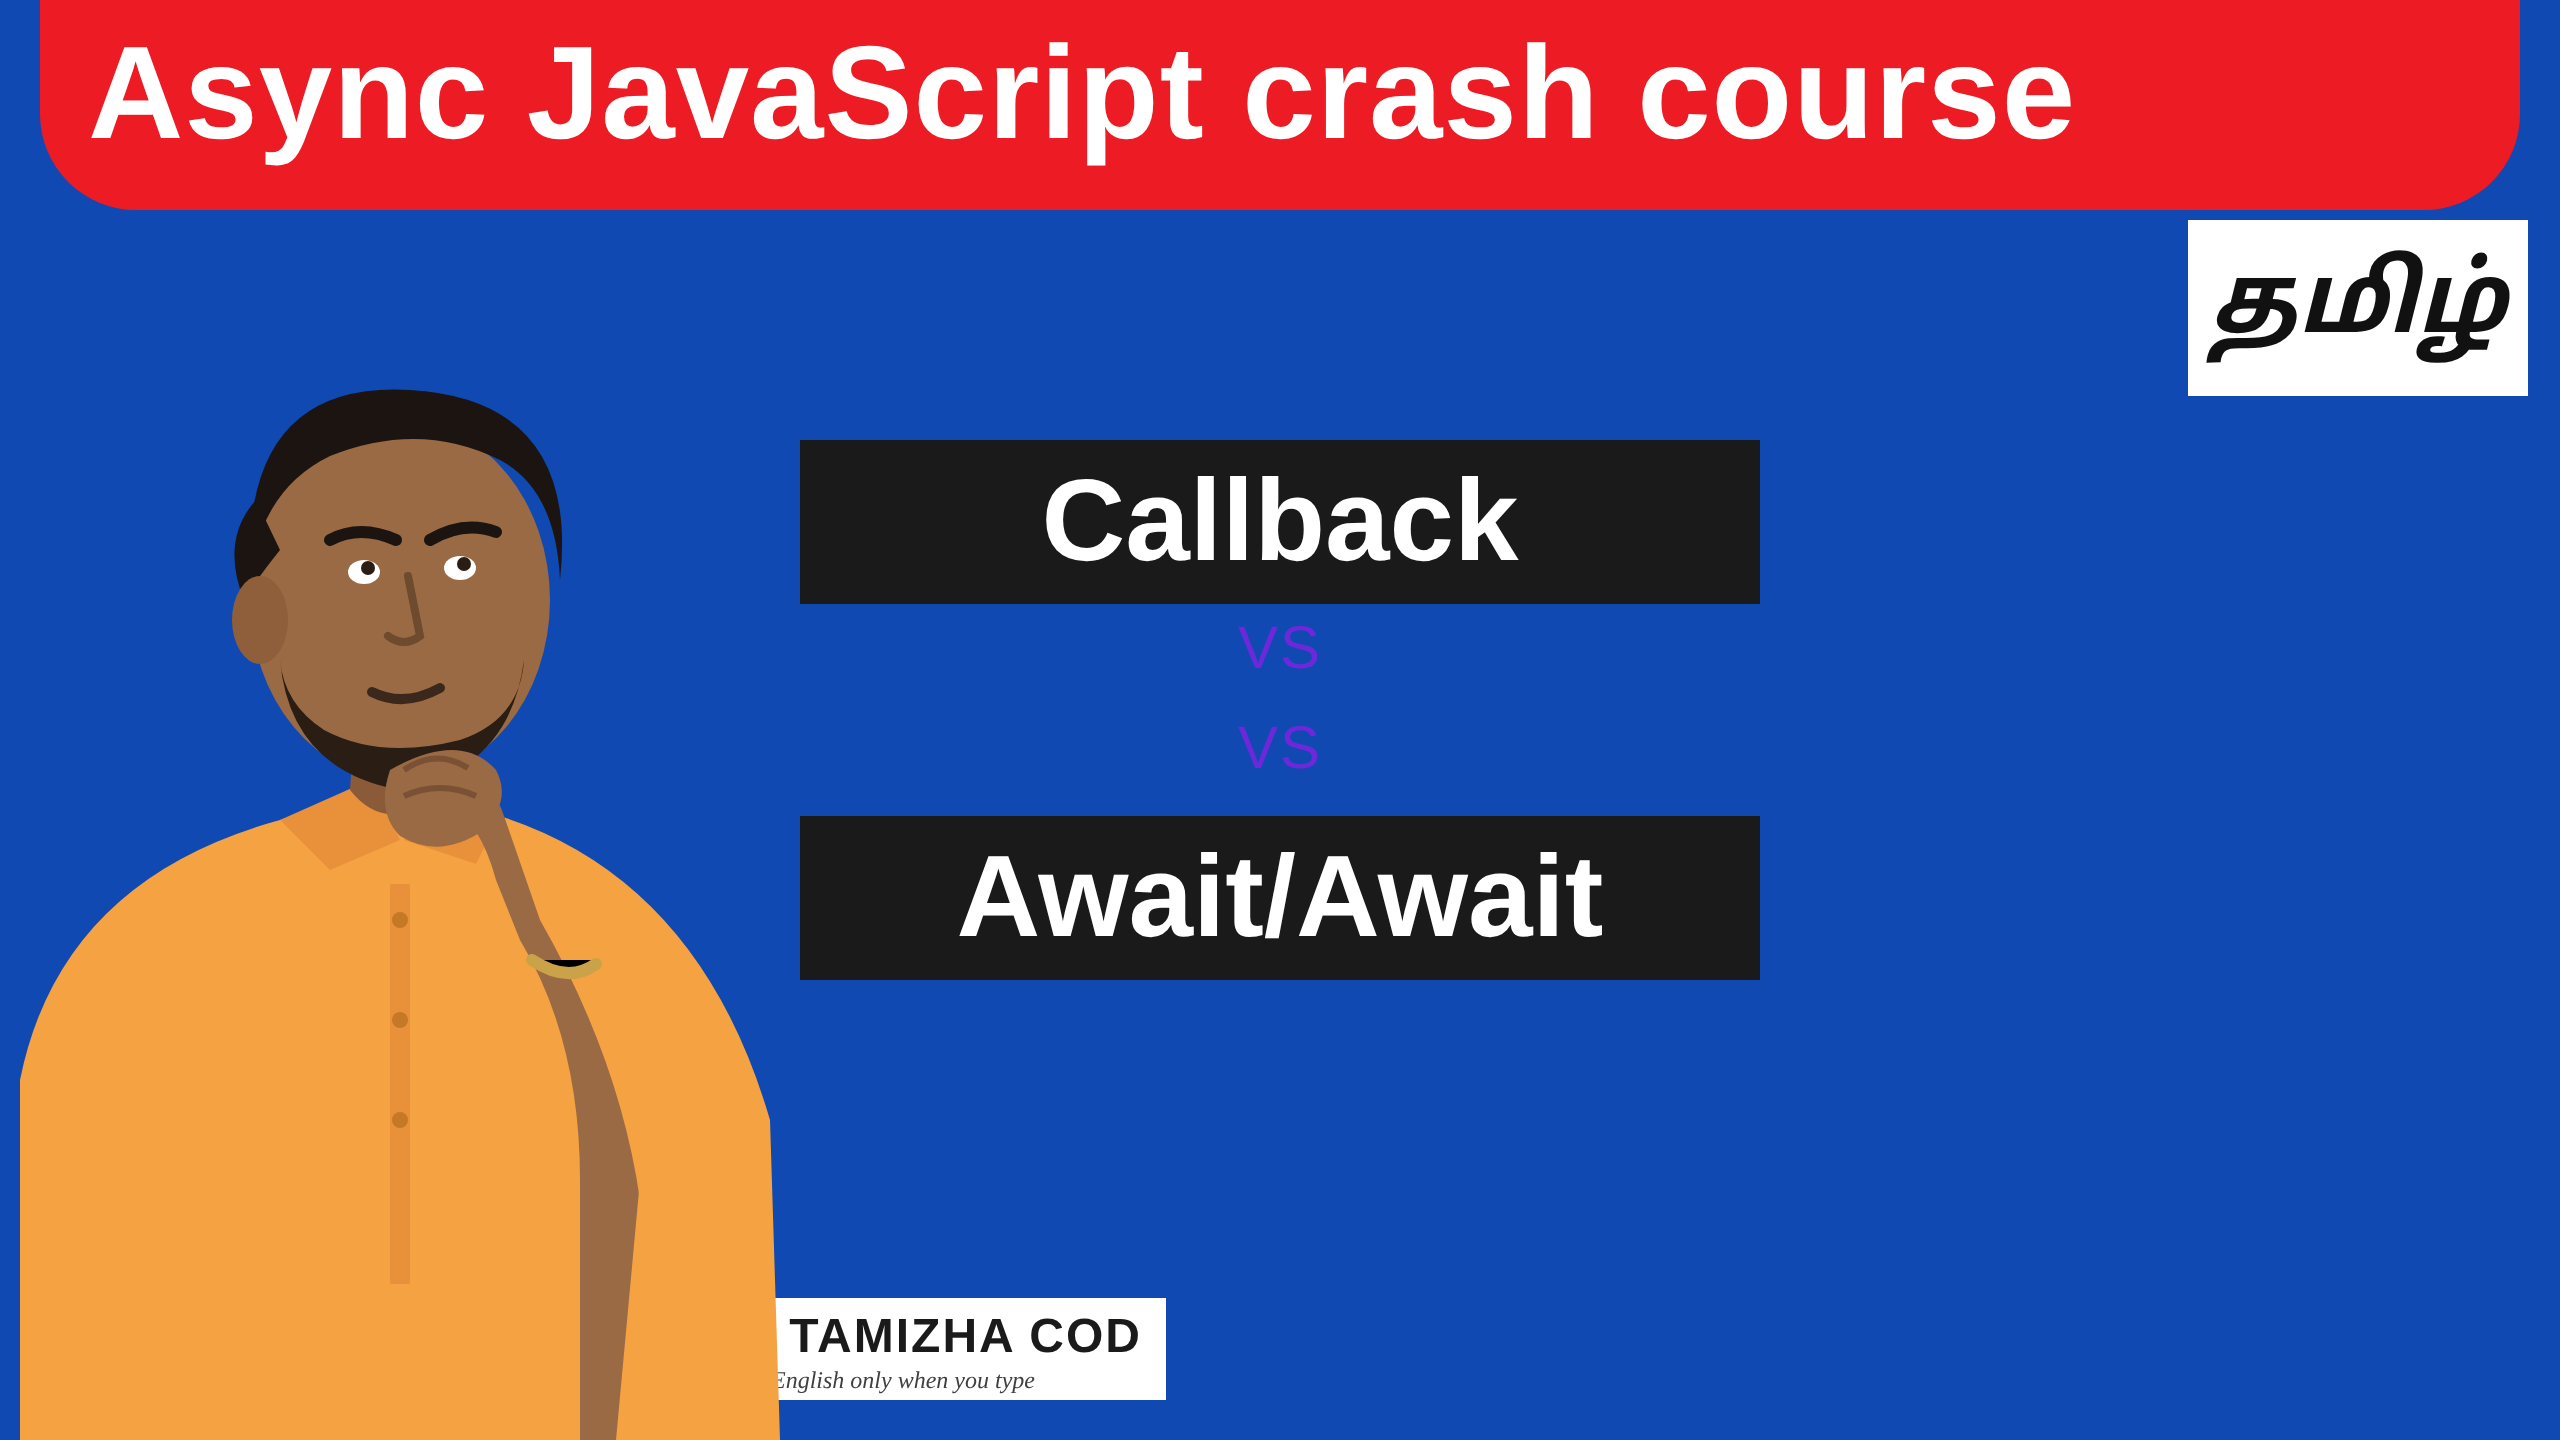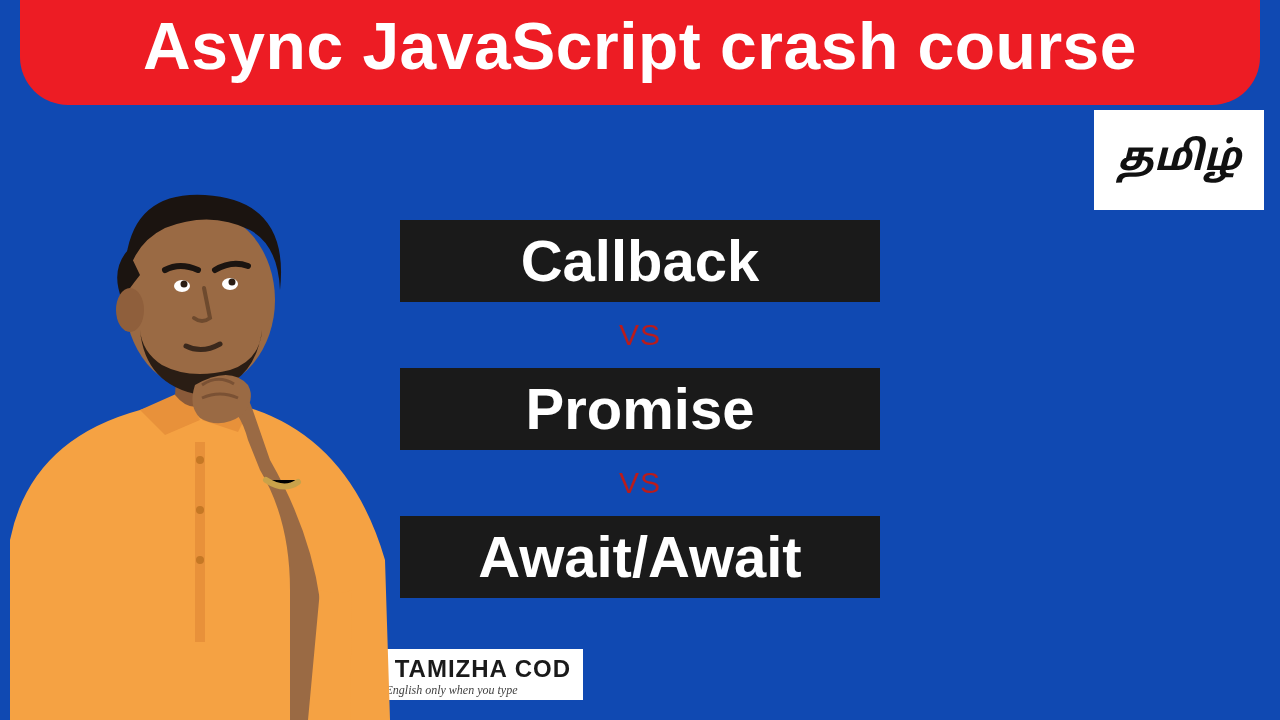--- a/index.html
+++ b/index.html
@@ -13,37 +13,36 @@
       background: #1049b2;
     }
     .red-banner {
       position: absolute;
       left: 20px; right: 20px; top: 0;
       background: #ed1c24;
       color: #fff;
       font-weight: 800;
       font-size: 66px;
       line-height: 1.1;
-      text-align: center;
       padding: 10px 24px 22px;
       border-bottom-left-radius: 48px;
       border-bottom-right-radius: 48px;
       letter-spacing: 0.5px;
     }
     .tamil-badge {
       position: absolute;
       right: 16px;
       top: 110px;
       width: 170px;
-      height: 100px;
+      height: 88px;
       background: #fff;
       display: flex;
       align-items: center;
       justify-content: center;
-      font-size: 40px;
+      font-size: 48px;
       font-weight: 700;
       color: #111;
       font-style: italic;
       font-family: "Latha","Noto Sans Tamil",serif;
     }
     .topics {
       position: absolute;
       left: 50%;
       transform: translateX(-50%);
       top: 220px;
@@ -58,24 +57,24 @@
       color: #fff;
       font-weight: 800;
       font-size: 58px;
       line-height: 1;
       padding: 12px 50px;
       text-align: center;
       white-space: nowrap;
       min-width: 480px;
     }
     .vs {
-      color: #b91c1c;
+      color: #6d28d9;
       font-size: 30px;
       font-weight: 400;
-      margin: 10px 0 10px;
+      margin: 0 0 10px;
       letter-spacing: 1px;
     }
     .footer-badge {
       position: absolute;
       left: 320px;
       bottom: 20px;
       background: #fff;
       padding: 6px 12px 2px;
       text-align: center;
     }
@@ -110,21 +109,20 @@
   <div>Async JavaScript crash course</div>
 </div>
 
 <div class="tamil-badge">
   <span>தமிழ்</span>
 </div>
 
 <div class="topics">
   <div class="topic-bar">Callback</div>
   <div class="vs">VS</div>
-  <div class="topic-bar">Promise</div>
   <div class="vs">VS</div>
   <div class="topic-bar">Await/Await</div>
 </div>
 
 <div class="footer-badge">
   <div class="line1">ODE TAMIZHA COD</div>
   <div class="line2">English only when you type</div>
 </div>
 
 <div class="person">

